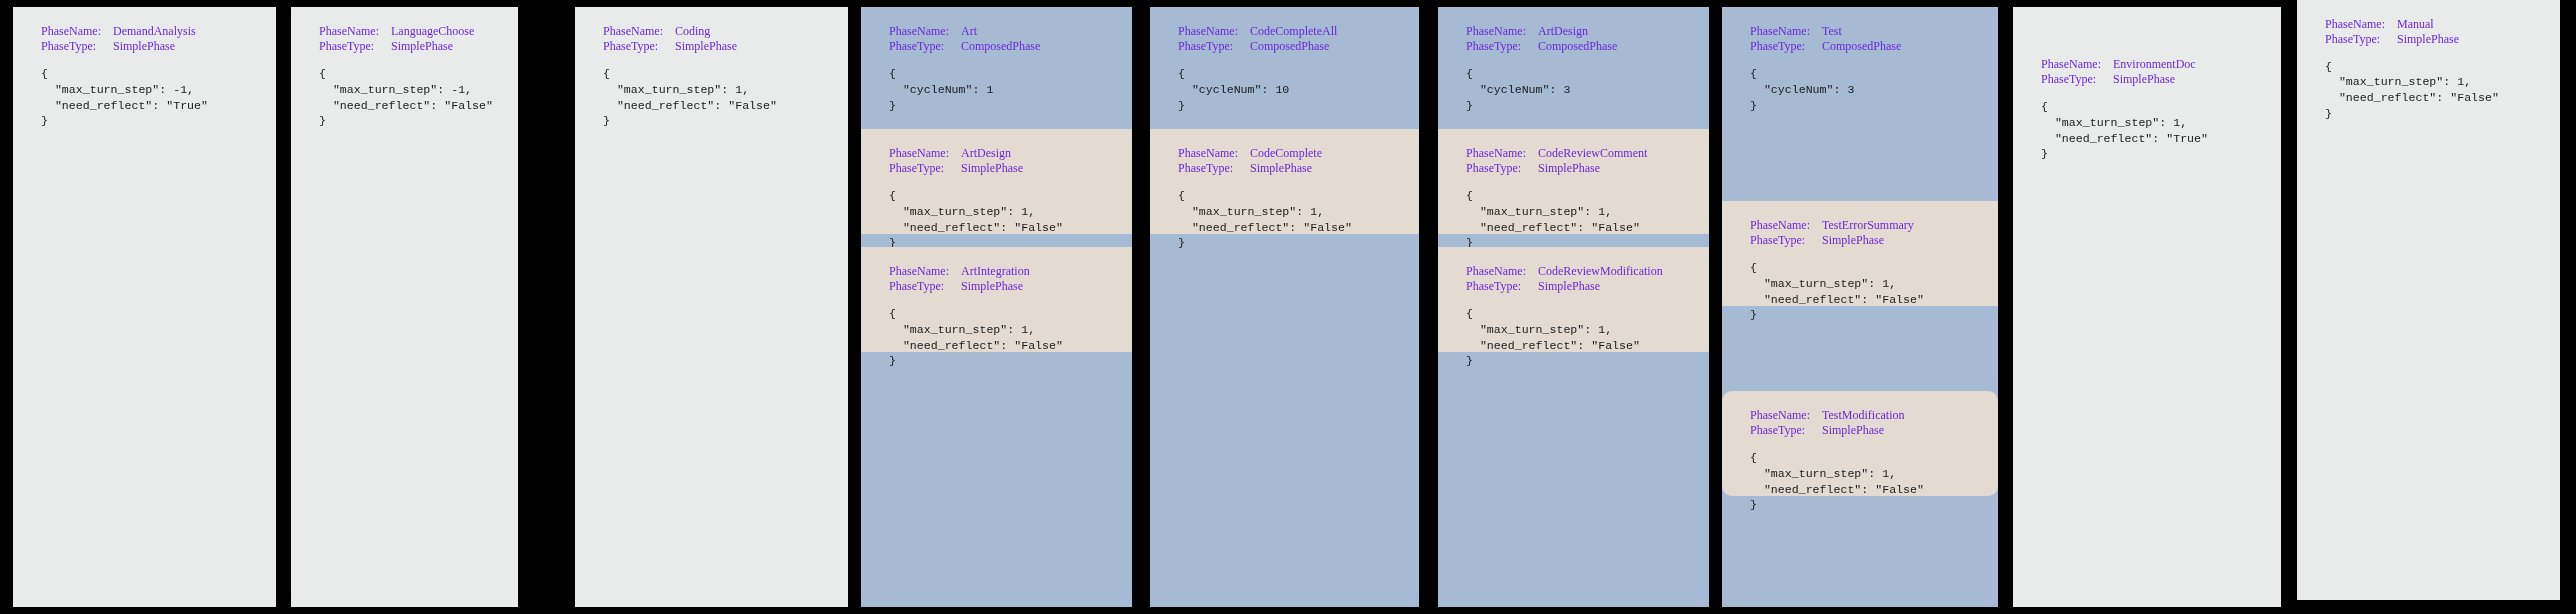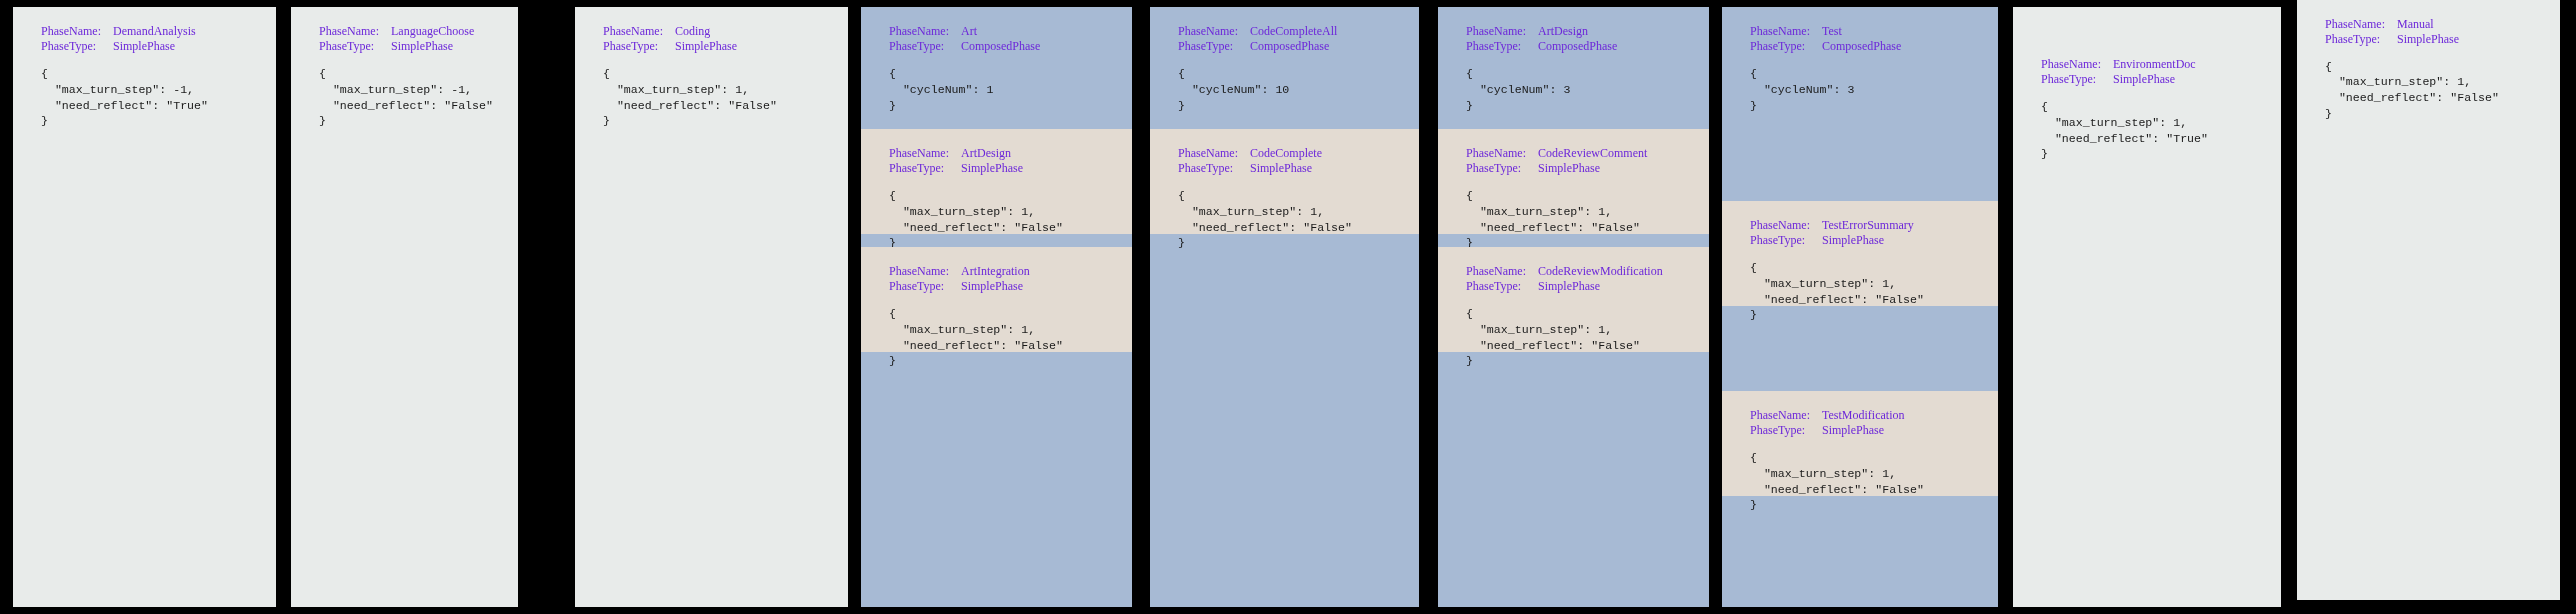--- a/index.html
+++ b/index.html
@@ -117,21 +117,21 @@
           <div class="kv"><span class="k">PhaseType:</span><span class="v">ComposedPhase</span></div>
           <div class="json"><span class="l">{</span><span class="l">  "cycleNum": 3</span><span class="l">}</span></div>
         </div>
         <div class="band" style="background: rgb(167, 186, 212); height: 13px; flex: 0 0 13px;"></div>
         <div class="blk sub" style="background: rgb(227, 219, 210); flex: 0 0 105px; height: 105px;">
           <div class="kv"><span class="k">PhaseName:</span><span class="v">TestErrorSummary</span></div>
           <div class="kv"><span class="k">PhaseType:</span><span class="v">SimplePhase</span></div>
           <div class="json"><span class="l">{</span><span class="l">  "max_turn_step": 1,</span><span class="l">  "need_reflect": "False"</span><span class="l">}</span></div>
         </div>
         <div class="band" style="background: rgb(167, 186, 212); height: 13px; flex: 0 0 13px;"></div>
-        <div class="blk sub" style="background: rgb(227, 219, 210); flex: 0 0 105px; height: 105px;">
+        <div class="blk sub" style="background: rgb(227, 219, 210); flex: 0 0 105px; height: 105px; border-radius: 10px;">
           <div class="kv"><span class="k">PhaseName:</span><span class="v">TestModification</span></div>
           <div class="kv"><span class="k">PhaseType:</span><span class="v">SimplePhase</span></div>
           <div class="json"><span class="l">{</span><span class="l">  "max_turn_step": 1,</span><span class="l">  "need_reflect": "False"</span><span class="l">}</span></div>
         </div>
         <div class="fillblue" style="background: rgb(167, 186, 212);"></div>
       </div>
     </div>
     <div class="col simple-col" style="position: absolute; left: 2013px; width: 268px; top: 7.4px; height: 600px; background: rgb(232, 235, 234);">
       <div class="colinner" style="background: rgb(232, 235, 234); height: 100%;">
         <div class="blk plain" style="background: rgb(232, 235, 234); flex: 1 1 auto; margin-top: 33px;">

